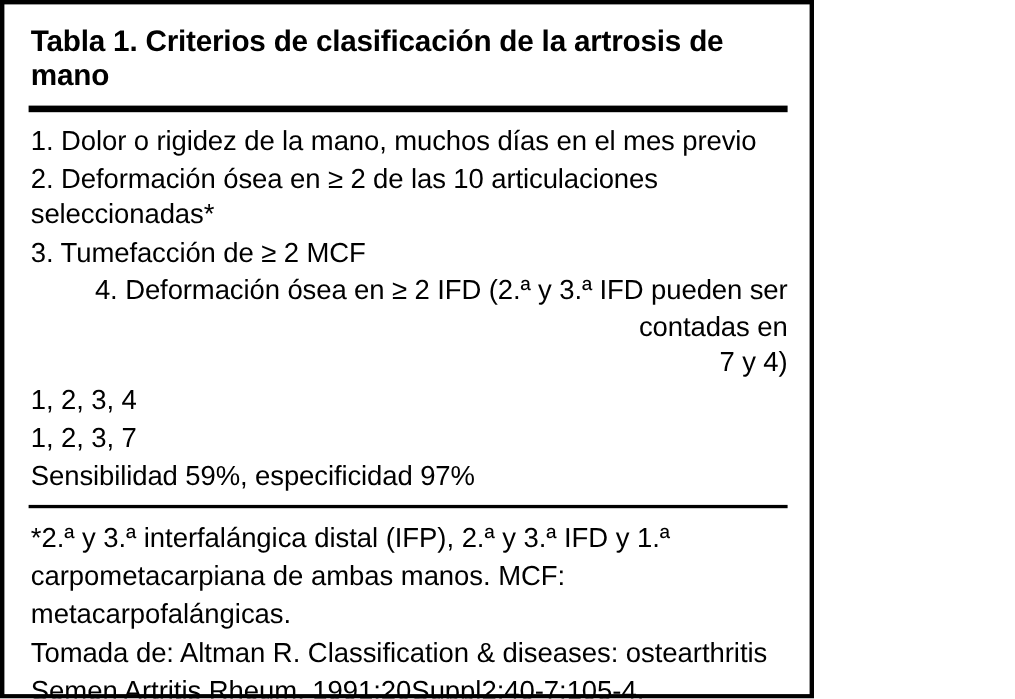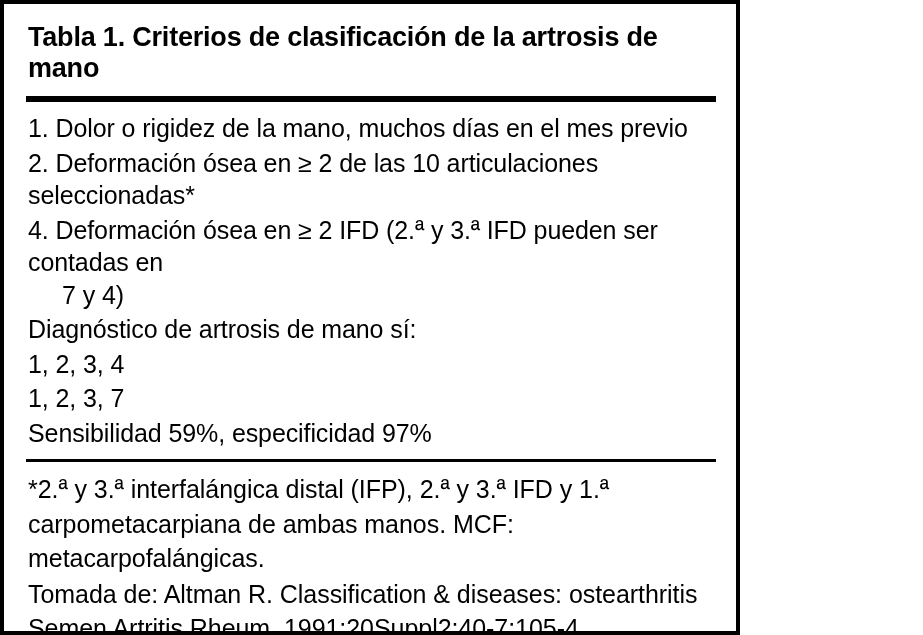--- a/index.html
+++ b/index.html
@@ -40,20 +40,21 @@
   .body-block {
     font-size: 25px;
     line-height: 1.30;
     letter-spacing: -0.1px;
   }
   .body-block .row {
     margin: 0 0 2px 2px;
   }
   .body-block .row.indent-wrap {
     padding-left: 0;
+    text-align: right;
   }
   .body-block .row .cont {
     display: block;
     padding-left: 34px;
   }
   .footnote {
     font-size: 25px;
     line-height: 1.38;
     letter-spacing: -0.05px;
     margin-left: 2px;
@@ -70,25 +71,25 @@
 
 <div class="table-frame">
 
   <div class="table-title">Tabla 1. Criterios de clasificación de la artrosis de mano</div>
 
   <div class="rule-thick"></div>
 
   <div class="body-block">
     <div class="row">1. Dolor o rigidez de la mano, muchos días en el mes previo</div>
     <div class="row">2. Deformación ósea en ≥ 2 de las 10 articulaciones seleccionadas*</div>
+    <div class="row">3. Tumefacción de ≥ 2 MCF</div>
     <div class="row indent-wrap">
       <span>4. Deformación ósea en ≥ 2 IFD (2.ª y 3.ª IFD pueden ser contadas en</span>
       <span class="cont">7 y 4)</span>
     </div>
-    <div class="row">Diagnóstico de artrosis de mano sí:</div>
     <div class="row">1, 2, 3, 4</div>
     <div class="row">1, 2, 3, 7</div>
     <div class="row">Sensibilidad 59%, especificidad 97%</div>
   </div>
 
   <div class="rule-thin"></div>
 
   <div class="footnote">
     <div class="fn-row">*2.ª y 3.ª interfalángica distal (IFP), 2.ª y 3.ª IFD y 1.ª carpometacarpiana de ambas manos. MCF: metacarpofalángicas.</div>
     <div class="fn-row">Tomada de: Altman R. Classification &amp; diseases: ostearthritis Semen Artritis Rheum. 1991;20Suppl2:40-7:105-4.</div>

